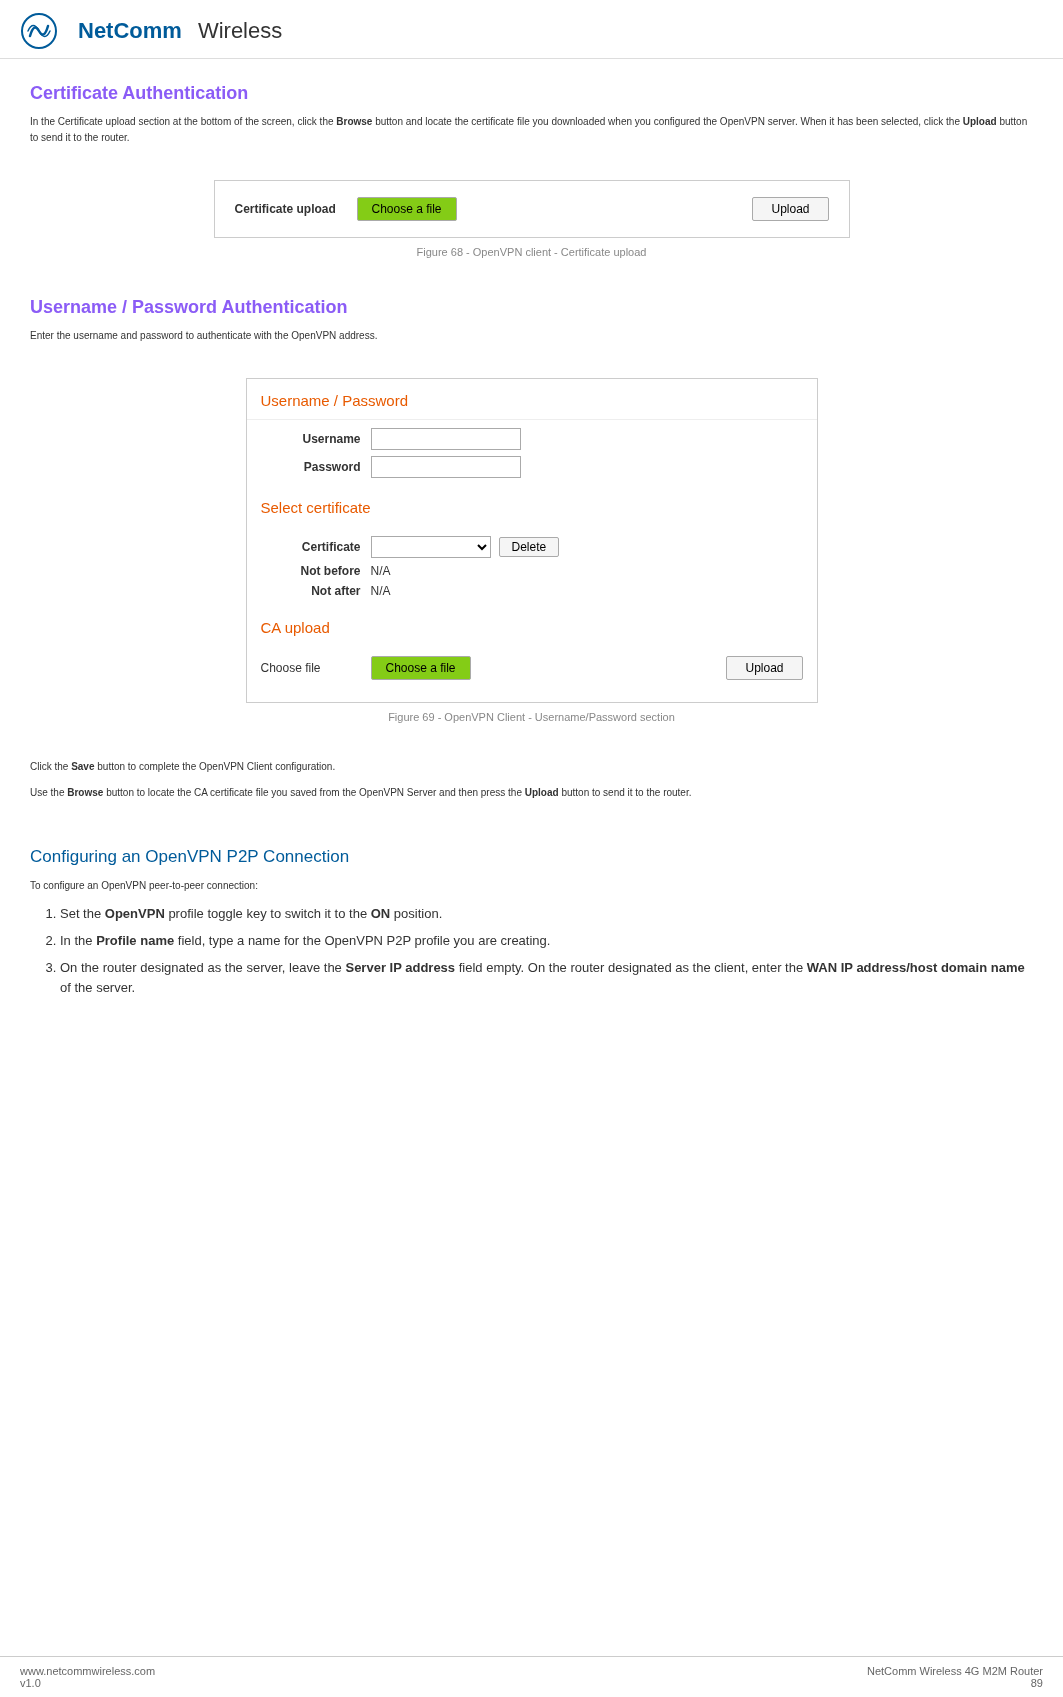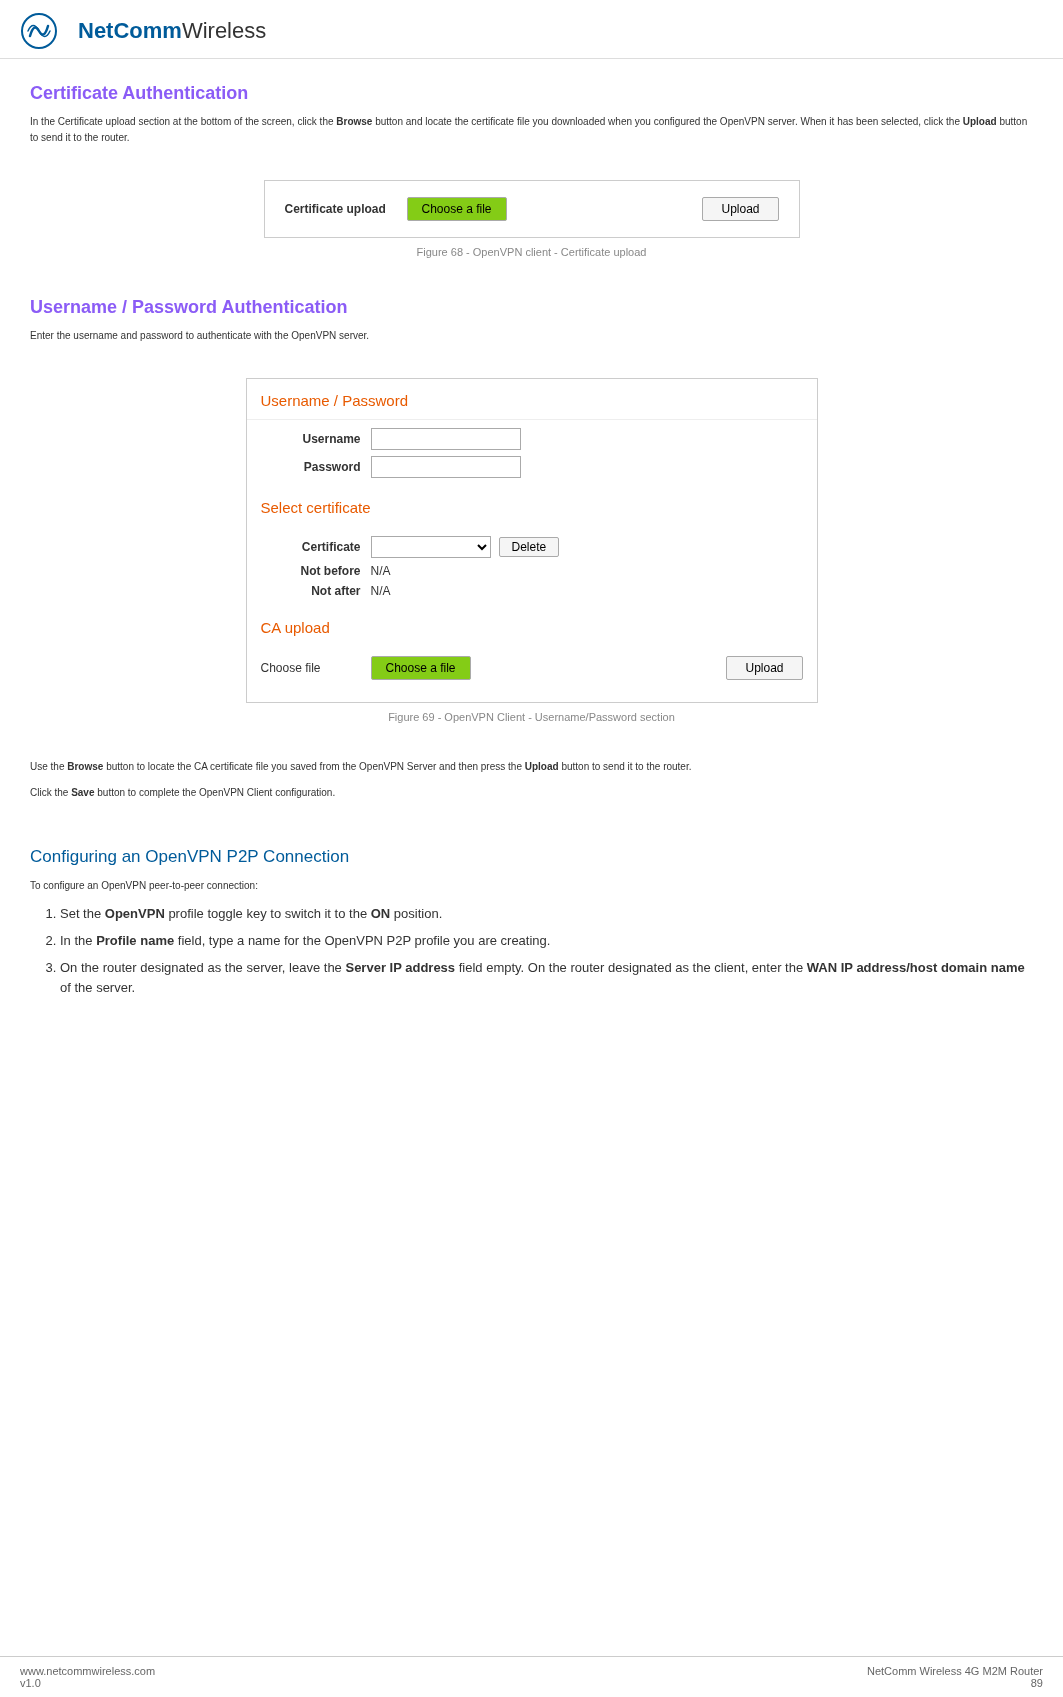--- a/index.html
+++ b/index.html
@@ -27,21 +27,21 @@
     }
     .logo-icon {
       width: 38px;
       height: 38px;
     }
     .logo-text {
       font-size: 22px;
       color: #1a1a1a;
     }
     .logo-text span.net { color: #005b9a; font-weight: bold; margin-left: 12px; }
-    .logo-text span.wireless { color: #333; font-weight: normal; }
+    .logo-text span.wireless { color: #333; font-weight: normal; margin-left: 16px; }
 
     
     .content {
       padding: 20px 30px;
       max-width: 1063px;
     }
 
     .section-heading {
       color: #8b5cf6;
       font-size: 18px;
@@ -64,21 +64,21 @@
     .figure-container {
       display: flex;
       flex-direction: column;
       align-items: center;
       margin: 16px 0 8px 0;
     }
 
     .figure-box {
       border: 1px solid #ccc;
       background: #fff;
-      width: 536px;
+      width: 636px;
       padding: 16px 20px;
     }
 
     .figure-caption {
       font-size: 11px;
       color: #888;
       margin-top: 6px;
       text-align: center;
     }
 
@@ -292,21 +292,21 @@
         </div>
       </div>
       <p class="figure-caption">Figure 68 - OpenVPN client - Certificate upload</p>
     </div>
   </div>
 
   <div class="spacer"></div>
 
   <div>
     <p class="section-heading">Username / Password Authentication</p>
-    <p>Enter the username and password to authenticate with the OpenVPN server.</p>
+    <p>Enter the username and password to authenticate with the OpenVPN address.</p>
 
     <div class="small-spacer"></div>
 
     <div class="figure-container">
       <div class="up-form">
 
         <p class="up-section-title">Username / Password</p>
 
         <div class="form-row">
           <span class="form-row-label">Username</span>
@@ -344,24 +344,24 @@
           <button class="upload-btn">Upload</button>
         </div>
       </div>
       <p class="figure-caption">Figure 69 - OpenVPN Client - Username/Password section</p>
     </div>
   </div>
 
   <div class="spacer"></div>
 
   <p>
-    Use the <span class="bold-inline">Browse</span> button to locate the CA certificate file you saved from the OpenVPN Server and then press the <span class="bold-inline">Upload</span> button to send it to the router.
+    Click the <span class="bold-inline">Save</span> button to complete the OpenVPN Client configuration.
   </p>
   <p>
-    Click the <span class="bold-inline">Save</span> button to complete the OpenVPN Client configuration.
+    Use the <span class="bold-inline">Browse</span> button to locate the CA certificate file you saved from the OpenVPN Server and then press the <span class="bold-inline">Upload</span> button to send it to the router.
   </p>
 
   <div class="spacer"></div>
 
   <div>
     <p class="config-heading">Configuring an OpenVPN P2P Connection</p>
     <p>To configure an OpenVPN peer-to-peer connection:</p>
     <ol>
       <li>
         Set the <span class="bold-inline">OpenVPN</span> profile toggle key to switch it to the <span class="bold-inline">ON</span> position.

